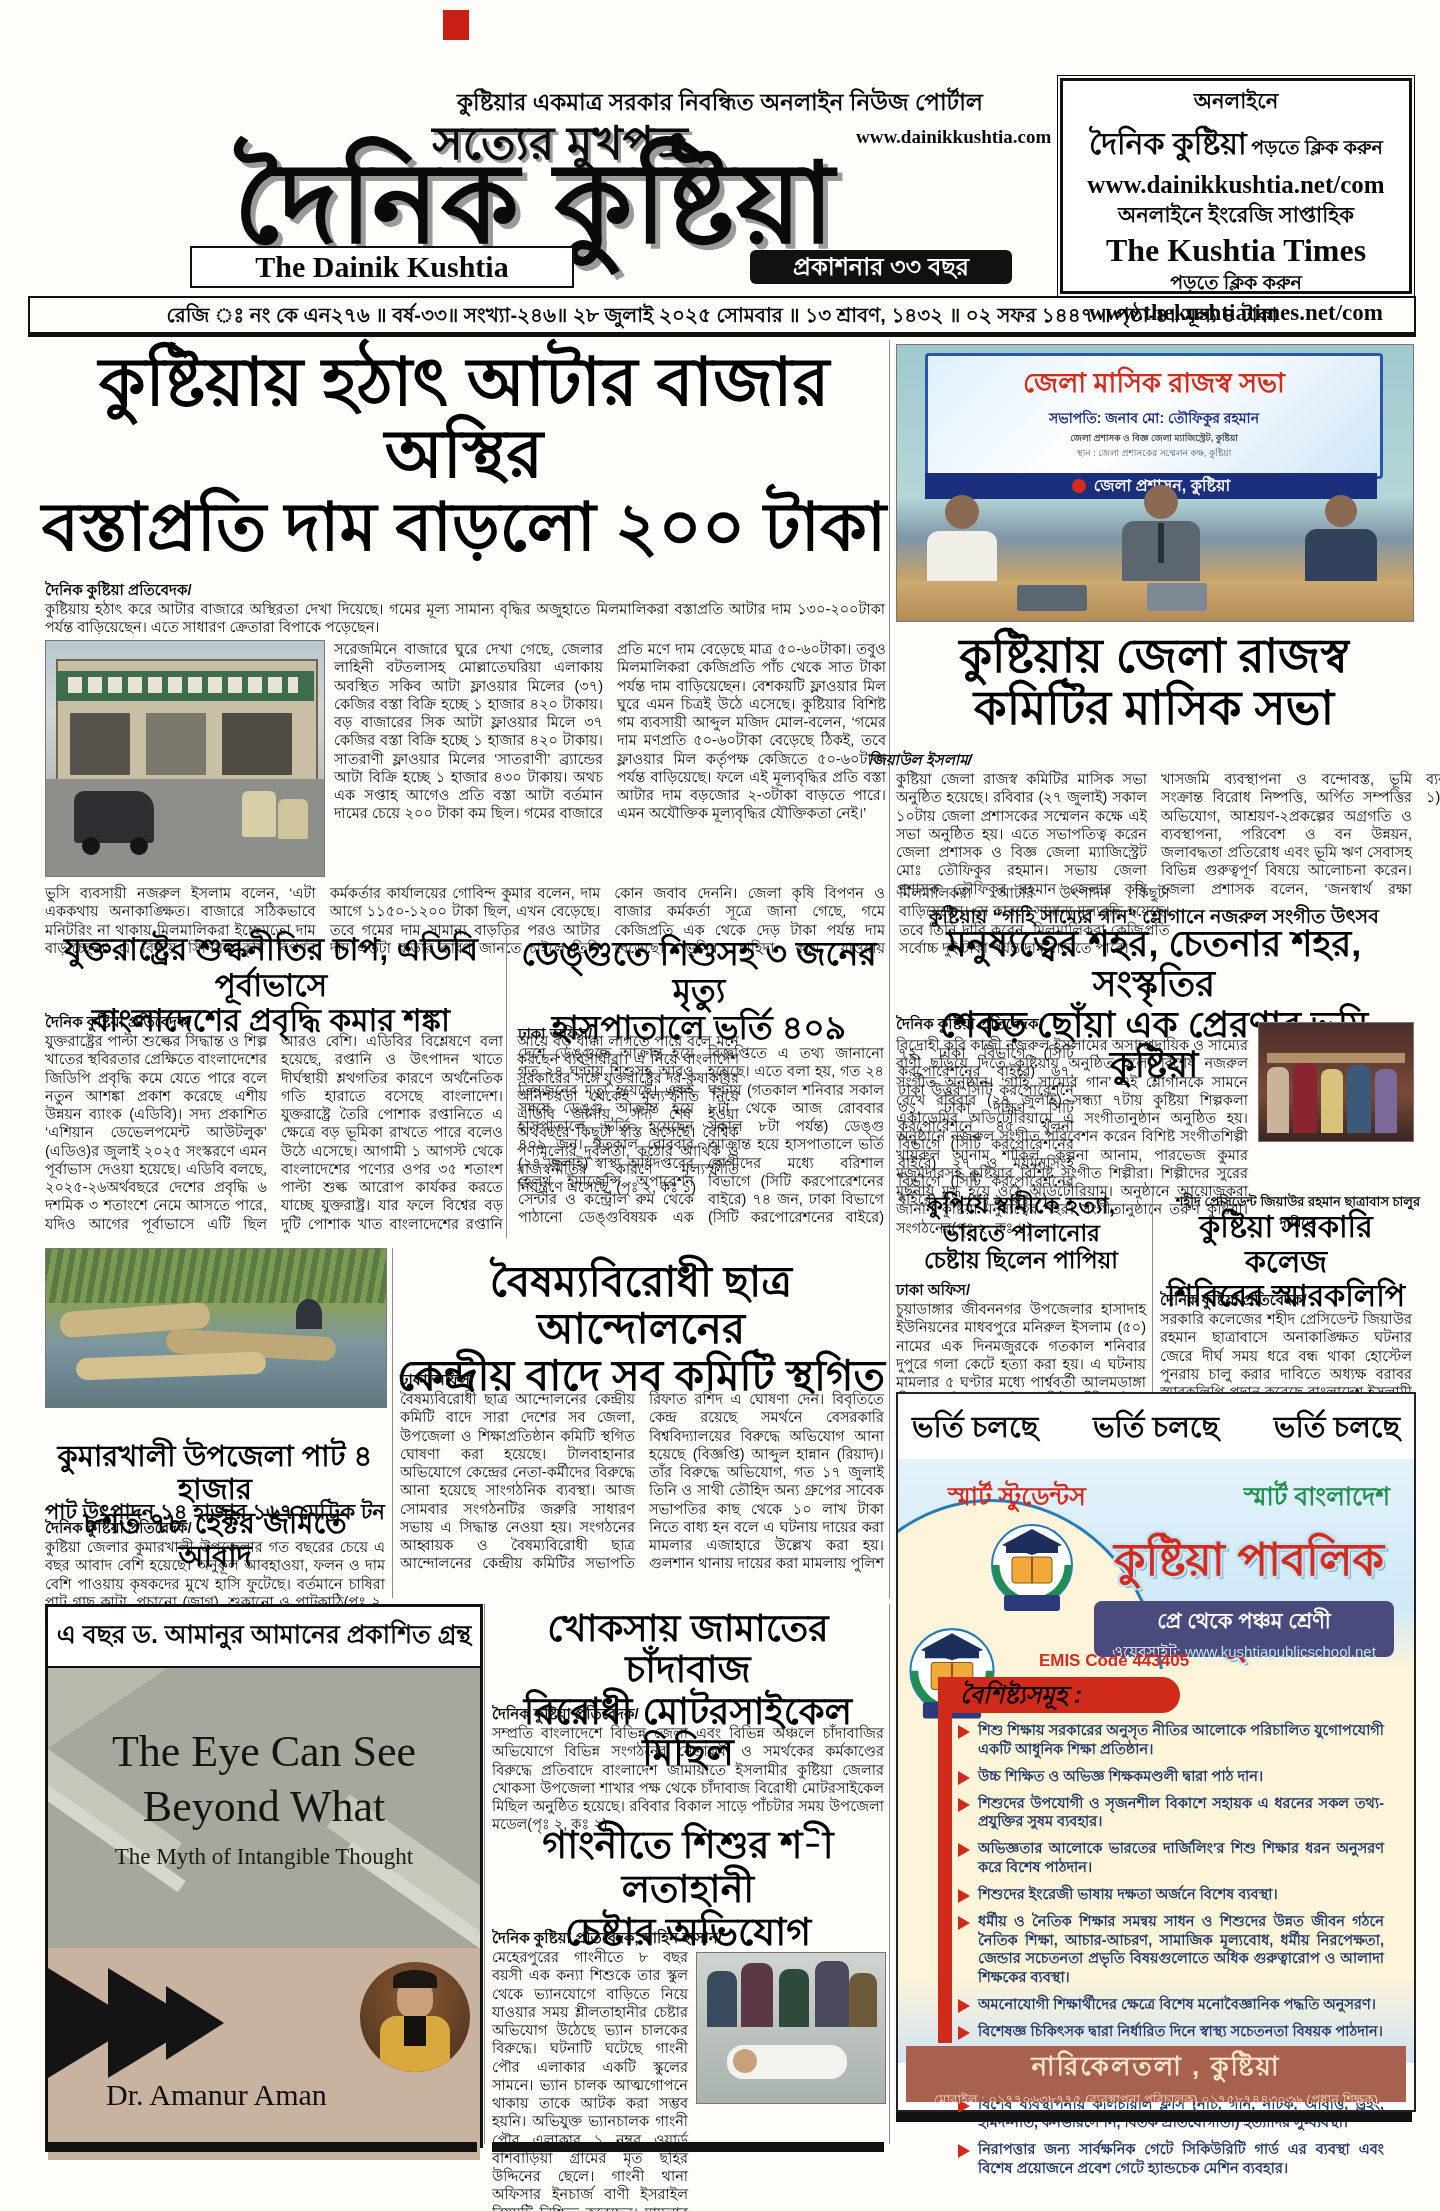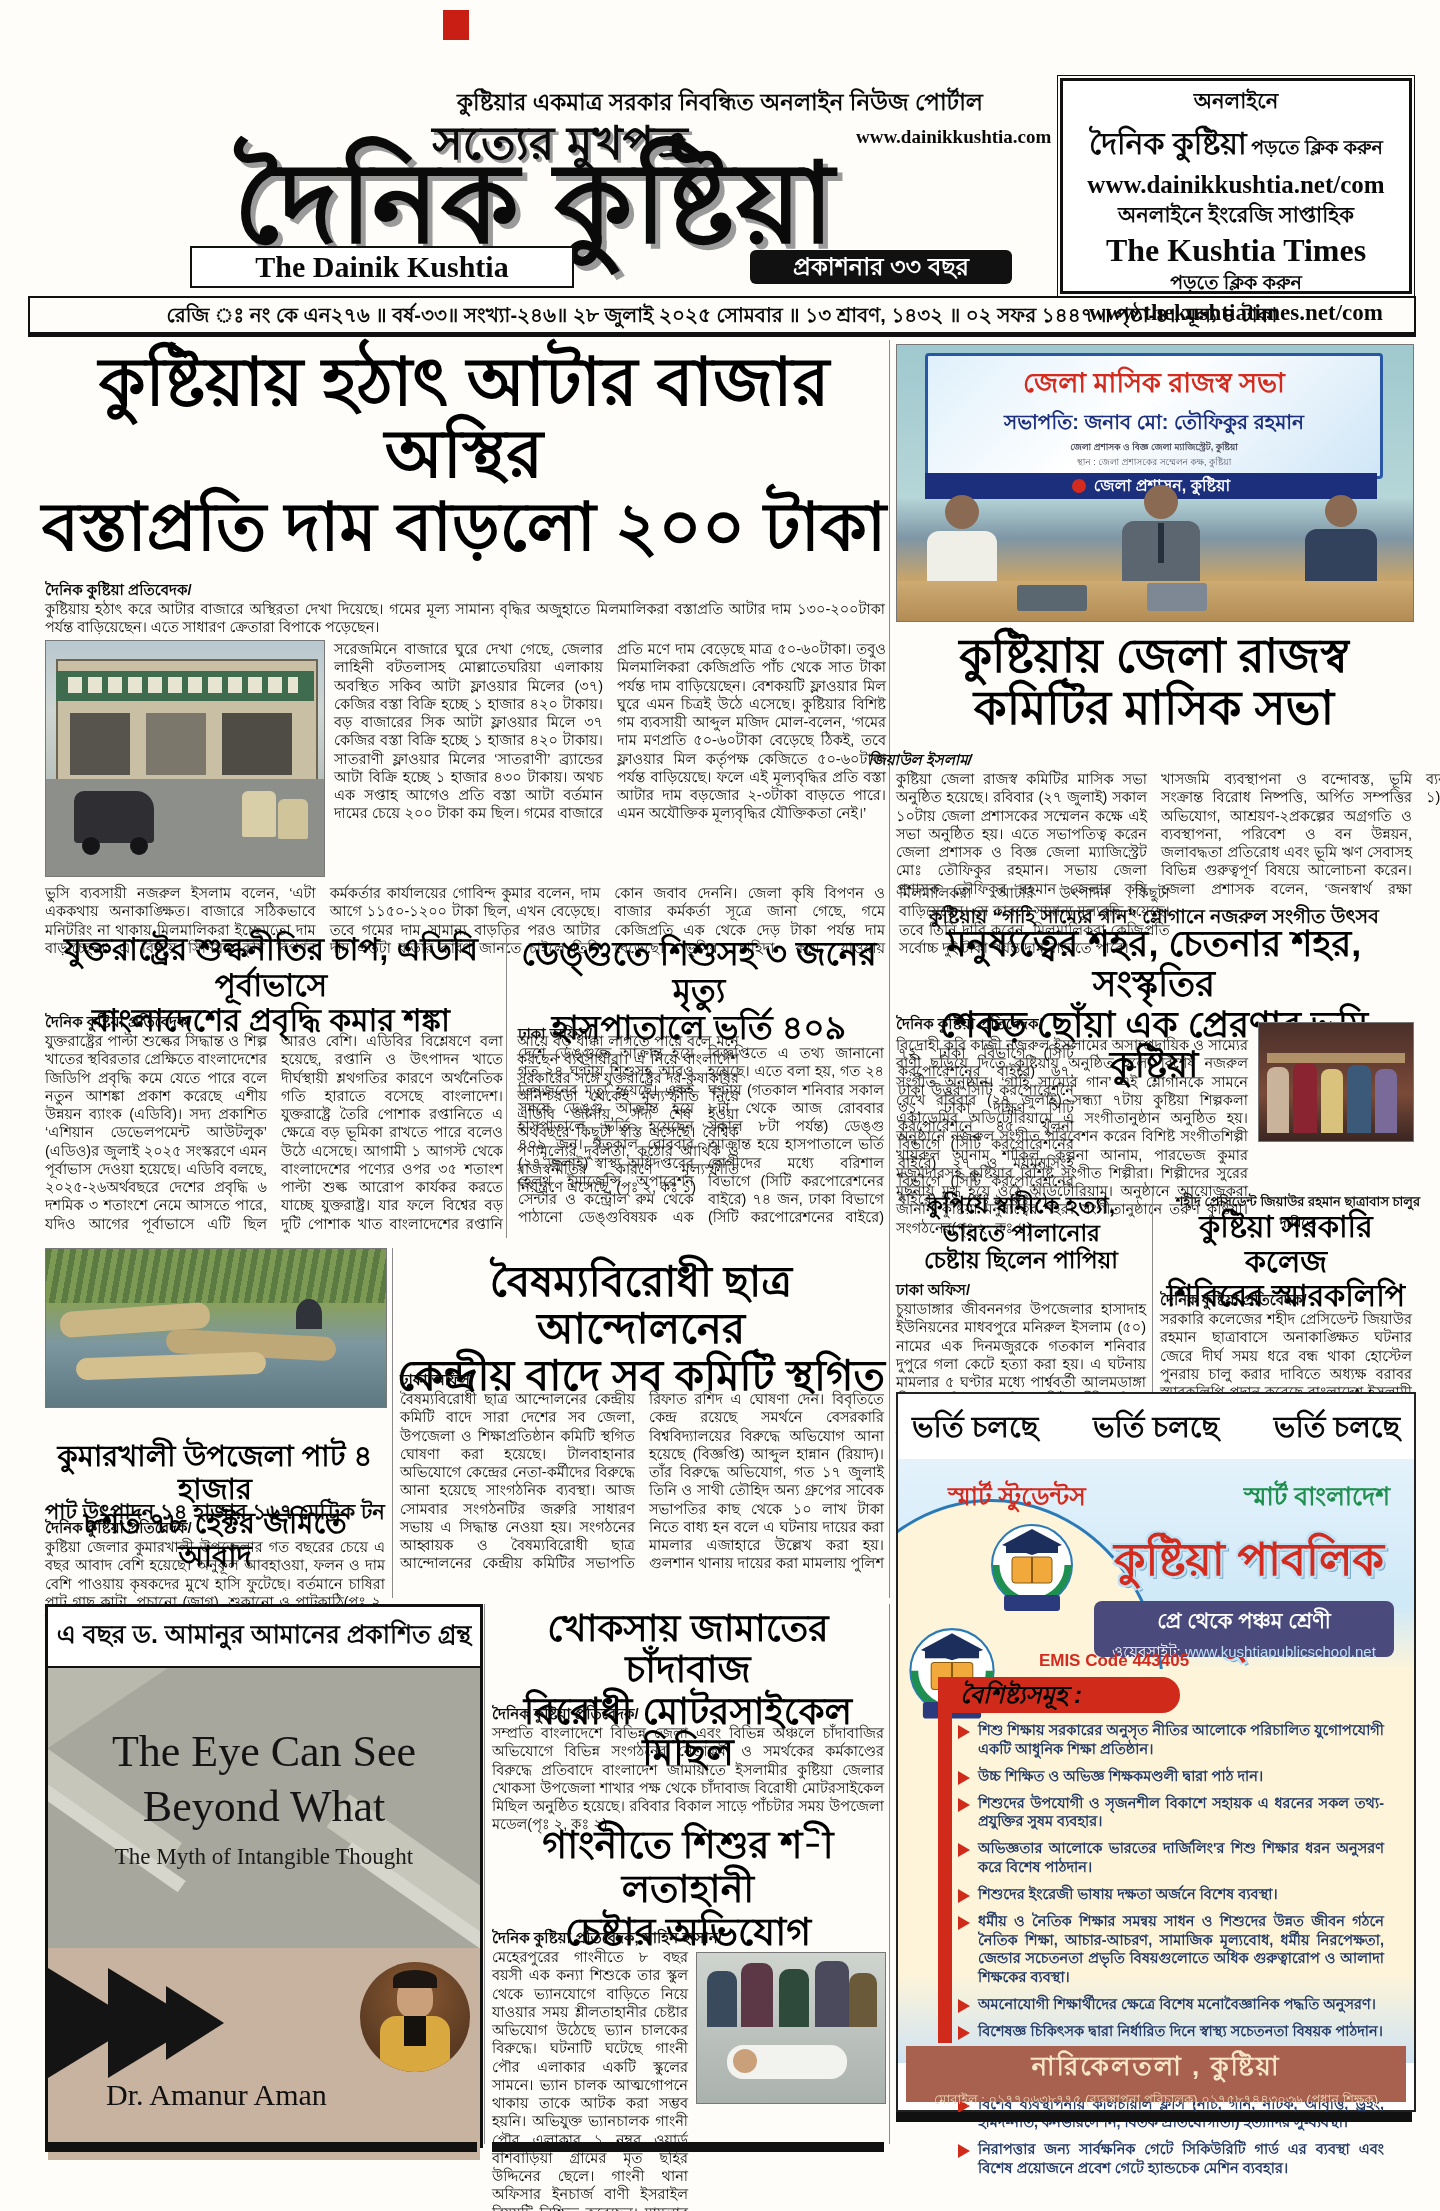--- a/index.html
+++ b/index.html
@@ -79,21 +79,21 @@
     <div style="position:absolute;left:232px;top:158px;width:30px;height:40px;background:#cfc49a;border-radius:6px 6px 2px 2px;"></div>
   </div>
   <div class="abs body-txt cols2" style="left:334px;top:640px;width:552px;height:236px;">সরেজমিনে বাজারে ঘুরে দেখা গেছে, জেলার লাহিনী বটতলাসহ মোল্লাতেঘরিয়া এলাকায় অবস্থিত সকিব আটা ফ্লাওয়ার মিলের (৩৭) কেজির বস্তা বিক্রি হচ্ছে ১ হাজার ৪২০ টাকায়। বড় বাজারের সিক আটা ফ্লাওয়ার মিলে ৩৭ কেজির বস্তা বিক্রি হচ্ছে ১ হাজার ৪২০ টাকায়। সাতরাণী ফ্লাওয়ার মিলের ‘সাতরাণী’ ব্র্যান্ডের আটা বিক্রি হচ্ছে ১ হাজার ৪৩০ টাকায়। অথচ এক সপ্তাহ আগেও প্রতি বস্তা আটা বর্তমান দামের চেয়ে ২০০ টাকা কম ছিল। গমের বাজারে প্রতি মণে দাম বেড়েছে মাত্র ৫০-৬০টাকা। তবুও মিলমালিকরা কেজিপ্রতি পাঁচ থেকে সাত টাকা পর্যন্ত দাম বাড়িয়েছেন। বেশকয়টি ফ্লাওয়ার মিল ঘুরে এমন চিত্রই উঠে এসেছে। কুষ্টিয়ার বিশিষ্ট গম ব্যবসায়ী আব্দুল মজিদ মোল-বলেন, ‘গমের দাম মণপ্রতি ৫০-৬০টাকা বেড়েছে ঠিকই, তবে ফ্লাওয়ার মিল কর্তৃপক্ষ কেজিতে ৫০-৬০টাকা পর্যন্ত বাড়িয়েছে। ফলে এই মূল্যবৃদ্ধির প্রতি বস্তা আটার দাম বড়জোর ২-৩টাকা বাড়তে পারে। এমন অযৌক্তিক মূল্যবৃদ্ধির যৌক্তিকতা নেই।’</div>
   <div class="abs body-txt cols3" style="left:45px;top:884px;width:840px;height:78px;">ভুসি ব্যবসায়ী নজরুল ইসলাম বলেন, ‘এটা এককথায় অনাকাঙ্ক্ষিত। বাজারে সঠিকভাবে মনিটরিং না থাকায় মিলমালিকরা ইচ্ছেমতো দাম বাড়াচ্ছেন।’ এ বিষয়ে সিনিয়র কৃষি বিপণন কর্মকর্তার কার্যালয়ের গোবিন্দ কুমার বলেন, দাম আগে ১১৫০-১২০০ টাকা ছিল, এখন বেড়েছে। তবে গমের দাম সামান্য বাড়তির পরও আটার দাম এতটা বাড়ার কারণ জানতে চাইলে তিনি কোন জবাব দেননি। জেলা কৃষি বিপণন ও বাজার কর্মকর্তা সূত্রে জানা গেছে, গমে কেজিপ্রতি এক থেকে দেড় টাকা পর্যন্ত দাম বেড়েছে। ভুসির চাহিদা কমে যাওয়ায় মিলমালিকরা আটার উৎপাদন কিছুটা বাড়িয়েছেন। সে কারণে সামান্য মূল্যবৃদ্ধি হয়েছে। তবে তিনি দাবি করেন, মিলমালিকরা কেজিপ্রতি সর্বোচ্চ দুই টাকা পর্যন্ত দাম বাড়াতে পারে।</div>
 
   <div class="abs vrule" style="left:889px;top:340px;height:1258px;"></div>
 
   <div class="abs photo" style="left:896px;top:344px;width:516px;height:276px;background:linear-gradient(#9fc9ce 0%,#b6d6d8 55%,#7e96a6 70%,#c8a469 85%,#b3905c 100%);">
     <div style="position:absolute;left:28px;top:8px;width:452px;height:120px;background:linear-gradient(135deg,#dff0fb 0%,#ffffff 45%,#cfe6f7 100%);border:3px solid #2a57a5;border-radius:4px;text-align:center;">
       <div style="font-size:27px;font-weight:bold;color:#d42b1f;margin-top:6px;">জেলা মাসিক রাজস্ব সভা</div>
-      <div style="font-size:20px;font-weight:bold;color:#1c2f7c;">সভাপতি: জনাব মো: তৌফিকুর রহমান</div>
+      <div style="font-size:14px;font-weight:bold;color:#1c2f7c;">সভাপতি: জনাব মো: তৌফিকুর রহমান</div>
       <div style="font-size:9px;font-weight:bold;color:#445;">জেলা প্রশাসক ও বিজ্ঞ জেলা ম্যাজিস্ট্রেট, কুষ্টিয়া</div>
       <div style="font-size:9px;color:#556;">স্থান : জেলা প্রশাসকের সম্মেলন কক্ষ, কুষ্টিয়া</div>
     </div>
     <div style="position:absolute;left:28px;top:128px;width:452px;height:26px;background:#1c2f7c;color:#fff;text-align:center;font-weight:bold;font-size:16px;line-height:26px;">
       <span style="display:inline-block;width:14px;height:14px;background:#d42b1f;border-radius:50%;vertical-align:-2px;margin-right:8px;"></span><span>জেলা প্রশাসন, কুষ্টিয়া</span>
     </div>
 
     <div style="position:absolute;left:30px;top:150px;width:70px;height:90px;">
       <div style="width:34px;height:34px;background:#8a6a52;border-radius:50%;margin:0 auto;"></div>
       <div style="width:70px;height:52px;background:#efefe8;border-radius:12px 12px 0 0;margin-top:2px;"></div>

